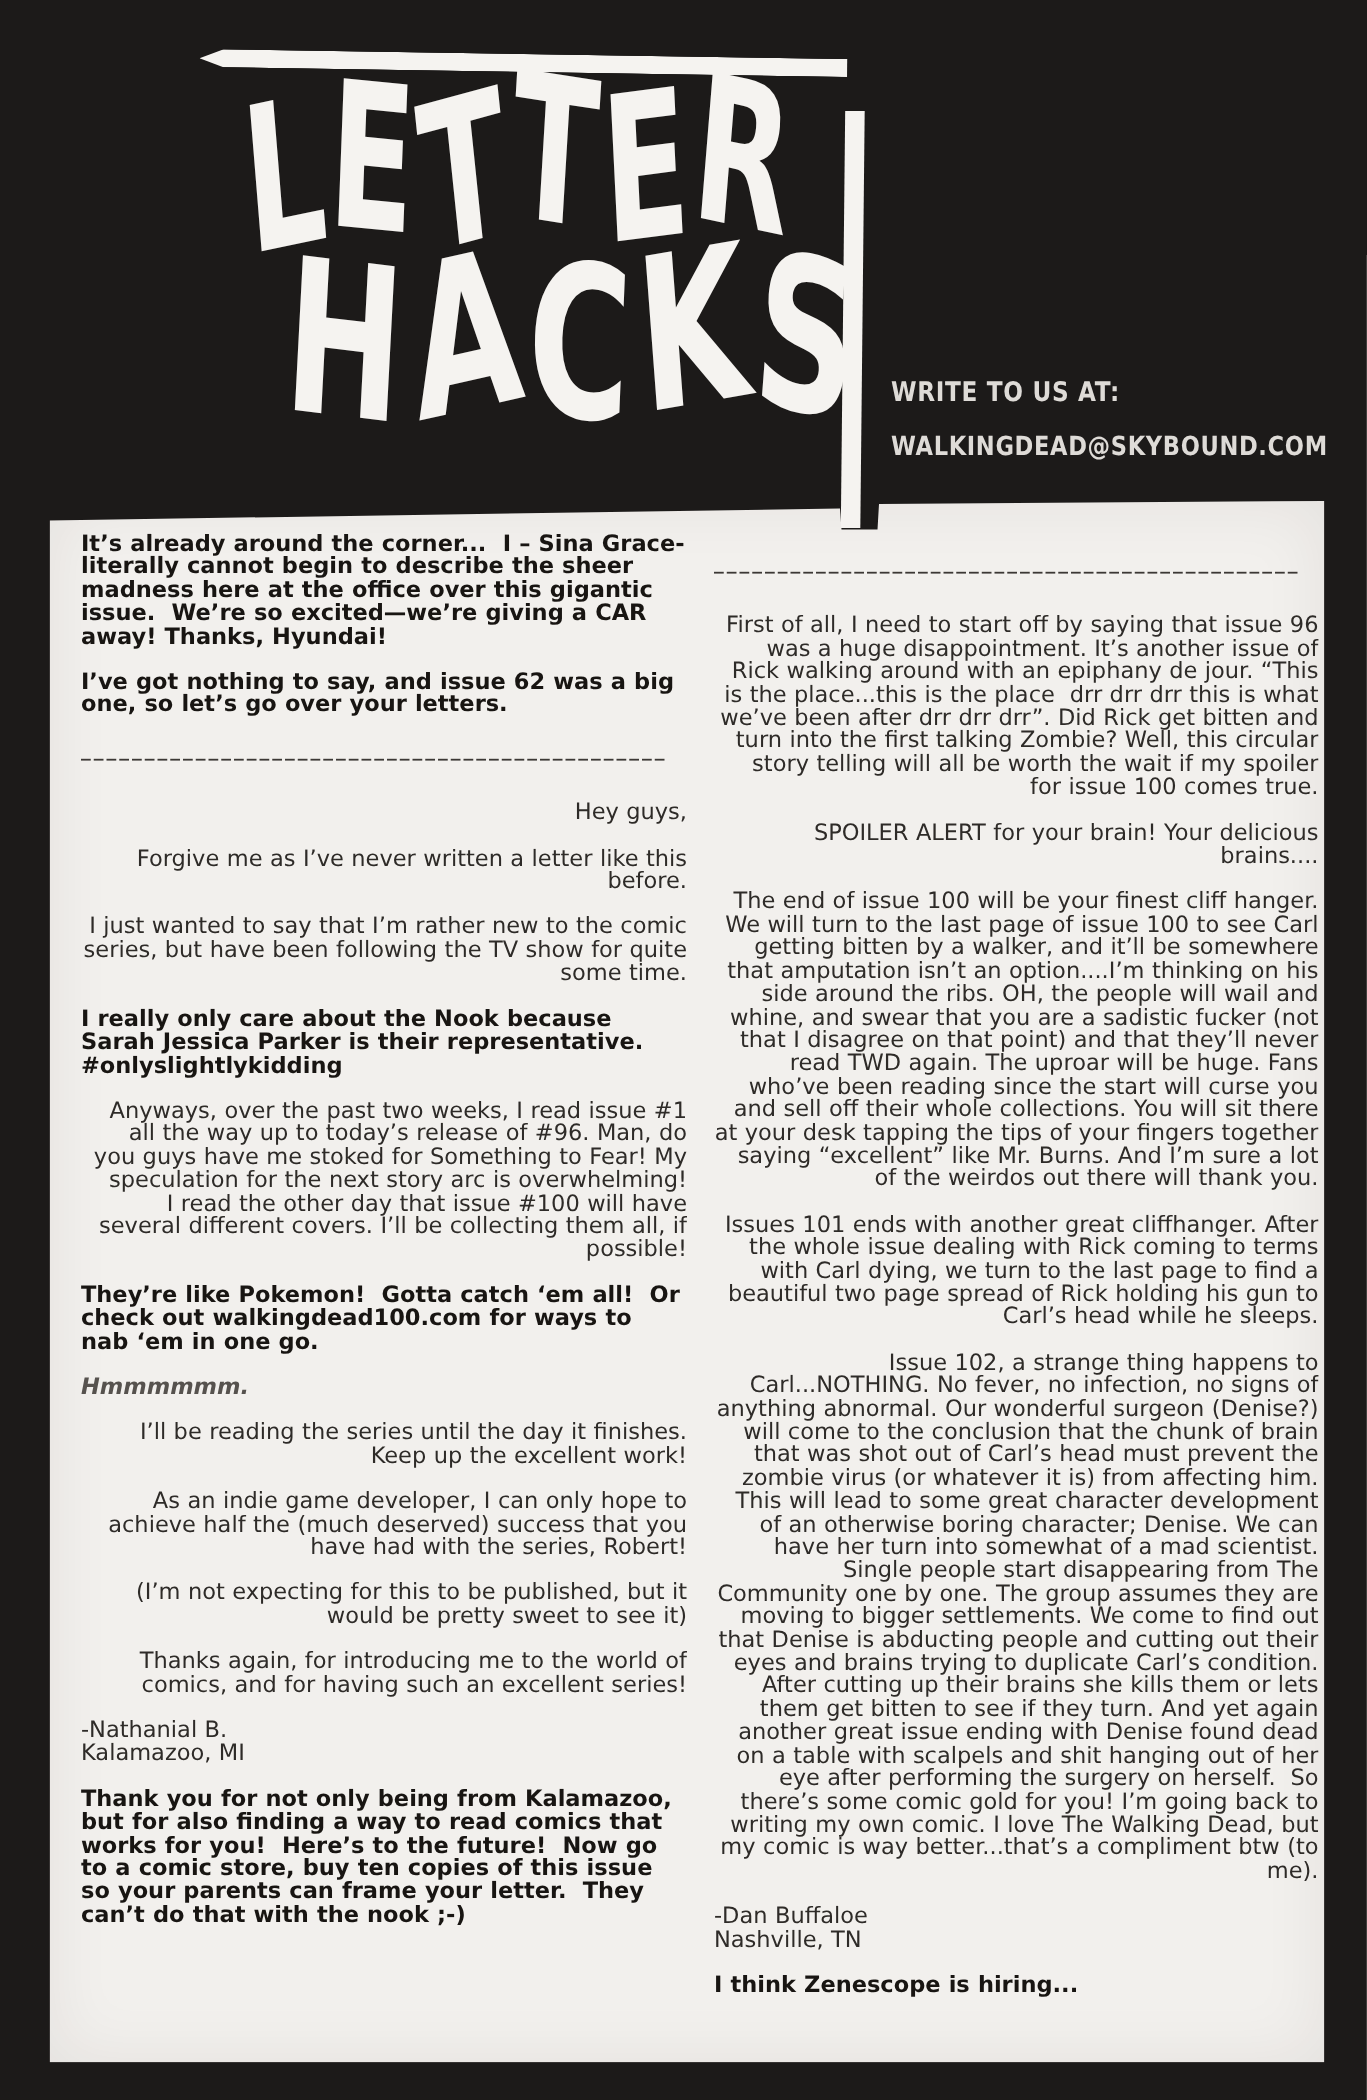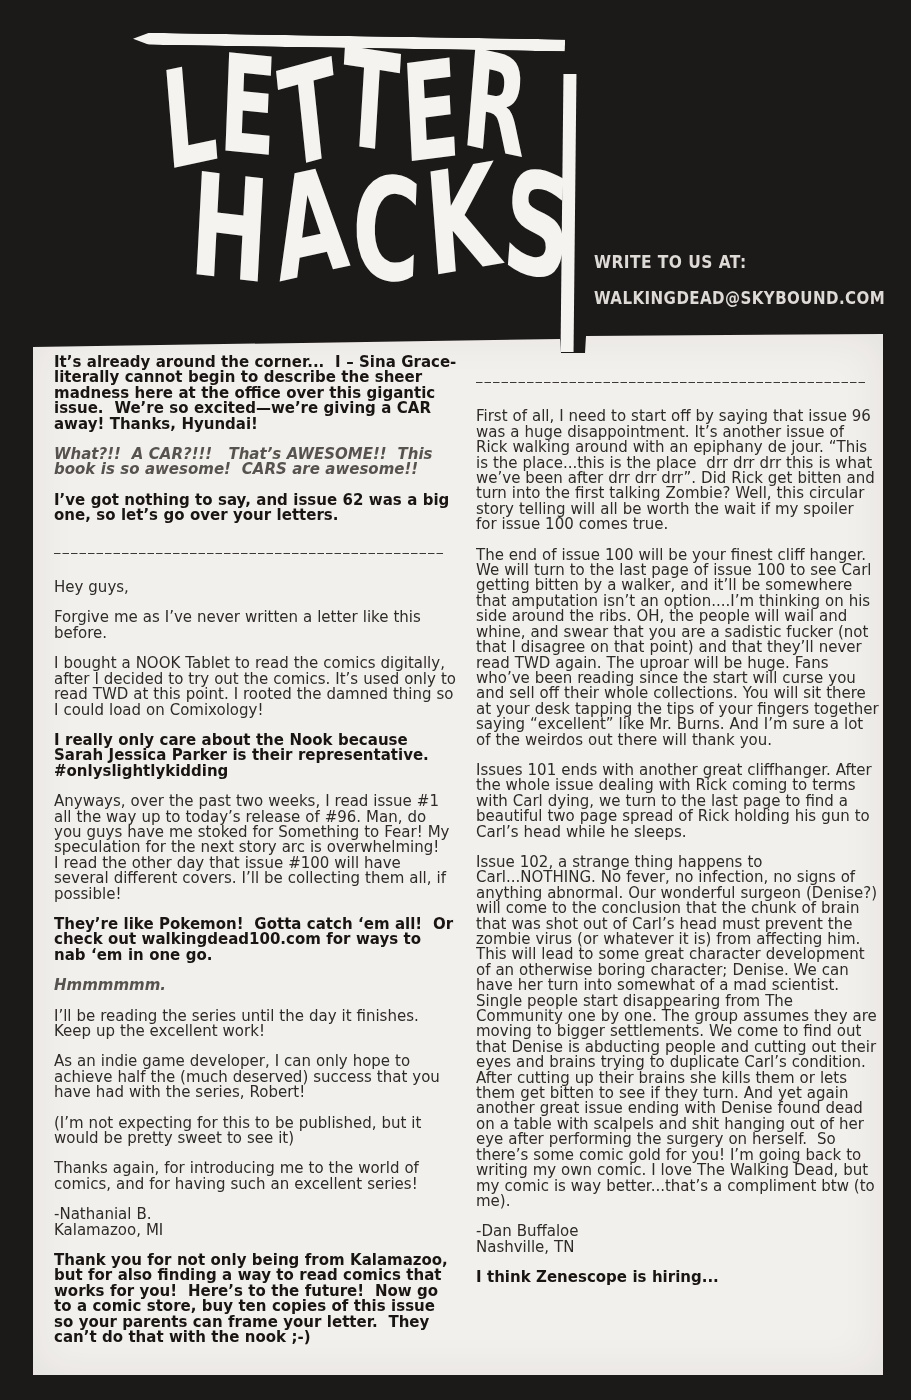--- a/index.html
+++ b/index.html
@@ -59,21 +59,21 @@
     display:flex;gap:18px;padding:21px 4px 0 21px;
   }
   .col{overflow:hidden;}
   .col-left{width:404px;}
   .col-right{width:403px;padding-top:13px;}
 
   .block{
     font-size:15px;line-height:15.4px;margin:0 0 15px 0;
     white-space:pre-wrap;word-spacing:0.2px;
   }
-  .letter{color:var(--body-text);}
+  .letter{color:var(--body-text);text-align:right;}
   .editor{color:var(--editor-text);font-weight:bold;}
   .aside{color:var(--aside-text);font-weight:bold;font-style:italic;}
   .signature{color:var(--body-text);white-space:pre-line;}
   .divider{
     color:var(--divider);letter-spacing:2px;font-size:13px;
     white-space:nowrap;overflow:hidden;margin-bottom:26px;font-weight:bold;
   }
 </style>
 </head>
 <body>
@@ -100,41 +100,41 @@
         </div>
     </div>
     <div class="bar-right"></div>
     <div class="write-to">WRITE TO US AT:</div>
     <div class="email">WALKINGDEAD@SKYBOUND.COM</div>
   </header>
 
   <main class="page">
     <section class="col col-left" id="col-left">
         <p class="block editor">It’s already around the corner...  I – Sina Grace- literally cannot begin to describe the sheer madness here at the office over this gigantic issue.  We’re so excited—we’re giving a CAR away! Thanks, Hyundai!</p>
-        <p class="block aside">What?!!  A CAR?!!!   That’s AWESOME!!  This book is so awesome!  CARS are awesome!!</p>
         <p class="block editor">I’ve got nothing to say, and issue 62 was a big one, so let’s go over your letters.</p>
         <p class="block divider">______________________________________________</p>
         <p class="block letter">Hey guys,</p>
         <p class="block letter">Forgive me as I’ve never written a letter like this before.</p>
-        <p class="block letter">I bought a NOOK Tablet to read the comics digitally, after I decided to try out the comics. It’s used only to read TWD at this point. I rooted the damned thing so I could load on Comixology!</p>
+        <p class="block letter">I just wanted to say that I’m rather new to the comic series, but have been following the TV show for quite some time.</p>
         <p class="block editor">I really only care about the Nook because Sarah Jessica Parker is their representative. #onlyslightlykidding</p>
         <p class="block letter">Anyways, over the past two weeks, I read issue #1 all the way up to today’s release of #96. Man, do you guys have me stoked for Something to Fear! My speculation for the next story arc is overwhelming!   I read the other day that issue #100 will have several different covers. I’ll be collecting them all, if possible!</p>
         <p class="block editor">They’re like Pokemon!  Gotta catch ‘em all!  Or check out walkingdead100.com for ways to nab ‘em in one go.</p>
         <p class="block aside">Hmmmmmm.</p>
         <p class="block letter">I’ll be reading the series until the day it finishes. Keep up the excellent work!</p>
         <p class="block letter">As an indie game developer, I can only hope to achieve half the (much deserved) success that you have had with the series, Robert!</p>
         <p class="block letter">(I’m not expecting for this to be published, but it would be pretty sweet to see it)</p>
         <p class="block letter">Thanks again, for introducing me to the world of comics, and for having such an excellent series!</p>
         <p class="block signature">-Nathanial B.
 Kalamazoo, MI</p>
         <p class="block editor">Thank you for not only being from Kalamazoo, but for also finding a way to read comics that works for you!  Here’s to the future!  Now go to a comic store, buy ten copies of this issue so your parents can frame your letter.  They can’t do that with the nook ;-)</p>
       </section>
     <section class="col col-right" id="col-right">
         <p class="block divider">______________________________________________</p>
         <p class="block letter">First of all, I need to start off by saying that issue 96 was a huge disappointment. It’s another issue of Rick walking around with an epiphany de jour. “This is the place...this is the place  drr drr drr this is what we’ve been after drr drr drr”. Did Rick get bitten and turn into the first talking Zombie? Well, this circular story telling will all be worth the wait if my spoiler for issue 100 comes true.</p>
+        <p class="block letter">SPOILER ALERT for your brain! Your delicious brains....</p>
         <p class="block letter">The end of issue 100 will be your finest cliff hanger. We will turn to the last page of issue 100 to see Carl getting bitten by a walker, and it’ll be somewhere that amputation isn’t an option....I’m thinking on his side around the ribs. OH, the people will wail and whine, and swear that you are a sadistic fucker (not that I disagree on that point) and that they’ll never read TWD again. The uproar will be huge. Fans who’ve been reading since the start will curse you and sell off their whole collections. You will sit there at your desk tapping the tips of your fingers together saying “excellent” like Mr. Burns. And I’m sure a lot of the weirdos out there will thank you.</p>
         <p class="block letter">Issues 101 ends with another great cliffhanger. After the whole issue dealing with Rick coming to terms with Carl dying, we turn to the last page to find a beautiful two page spread of Rick holding his gun to Carl’s head while he sleeps.</p>
         <p class="block letter">Issue 102, a strange thing happens to Carl...NOTHING. No fever, no infection, no signs of anything abnormal. Our wonderful surgeon (Denise?) will come to the conclusion that the chunk of brain that was shot out of Carl’s head must prevent the zombie virus (or whatever it is) from affecting him. This will lead to some great character development of an otherwise boring character; Denise. We can have her turn into somewhat of a mad scientist. Single people start disappearing from The Community one by one. The group assumes they are moving to bigger settlements. We come to find out that Denise is abducting people and cutting out their eyes and brains trying to duplicate Carl’s condition. After cutting up their brains she kills them or lets them get bitten to see if they turn. And yet again another great issue ending with Denise found dead on a table with scalpels and shit hanging out of her eye after performing the surgery on herself.  So there’s some comic gold for you! I’m going back to writing my own comic. I love The Walking Dead, but my comic is way better...that’s a compliment btw (to me).</p>
         <p class="block signature">-Dan Buffaloe
 Nashville, TN</p>
         <p class="block editor">I think Zenescope is hiring...</p>
       </section>
   </main>
 
 </div>

